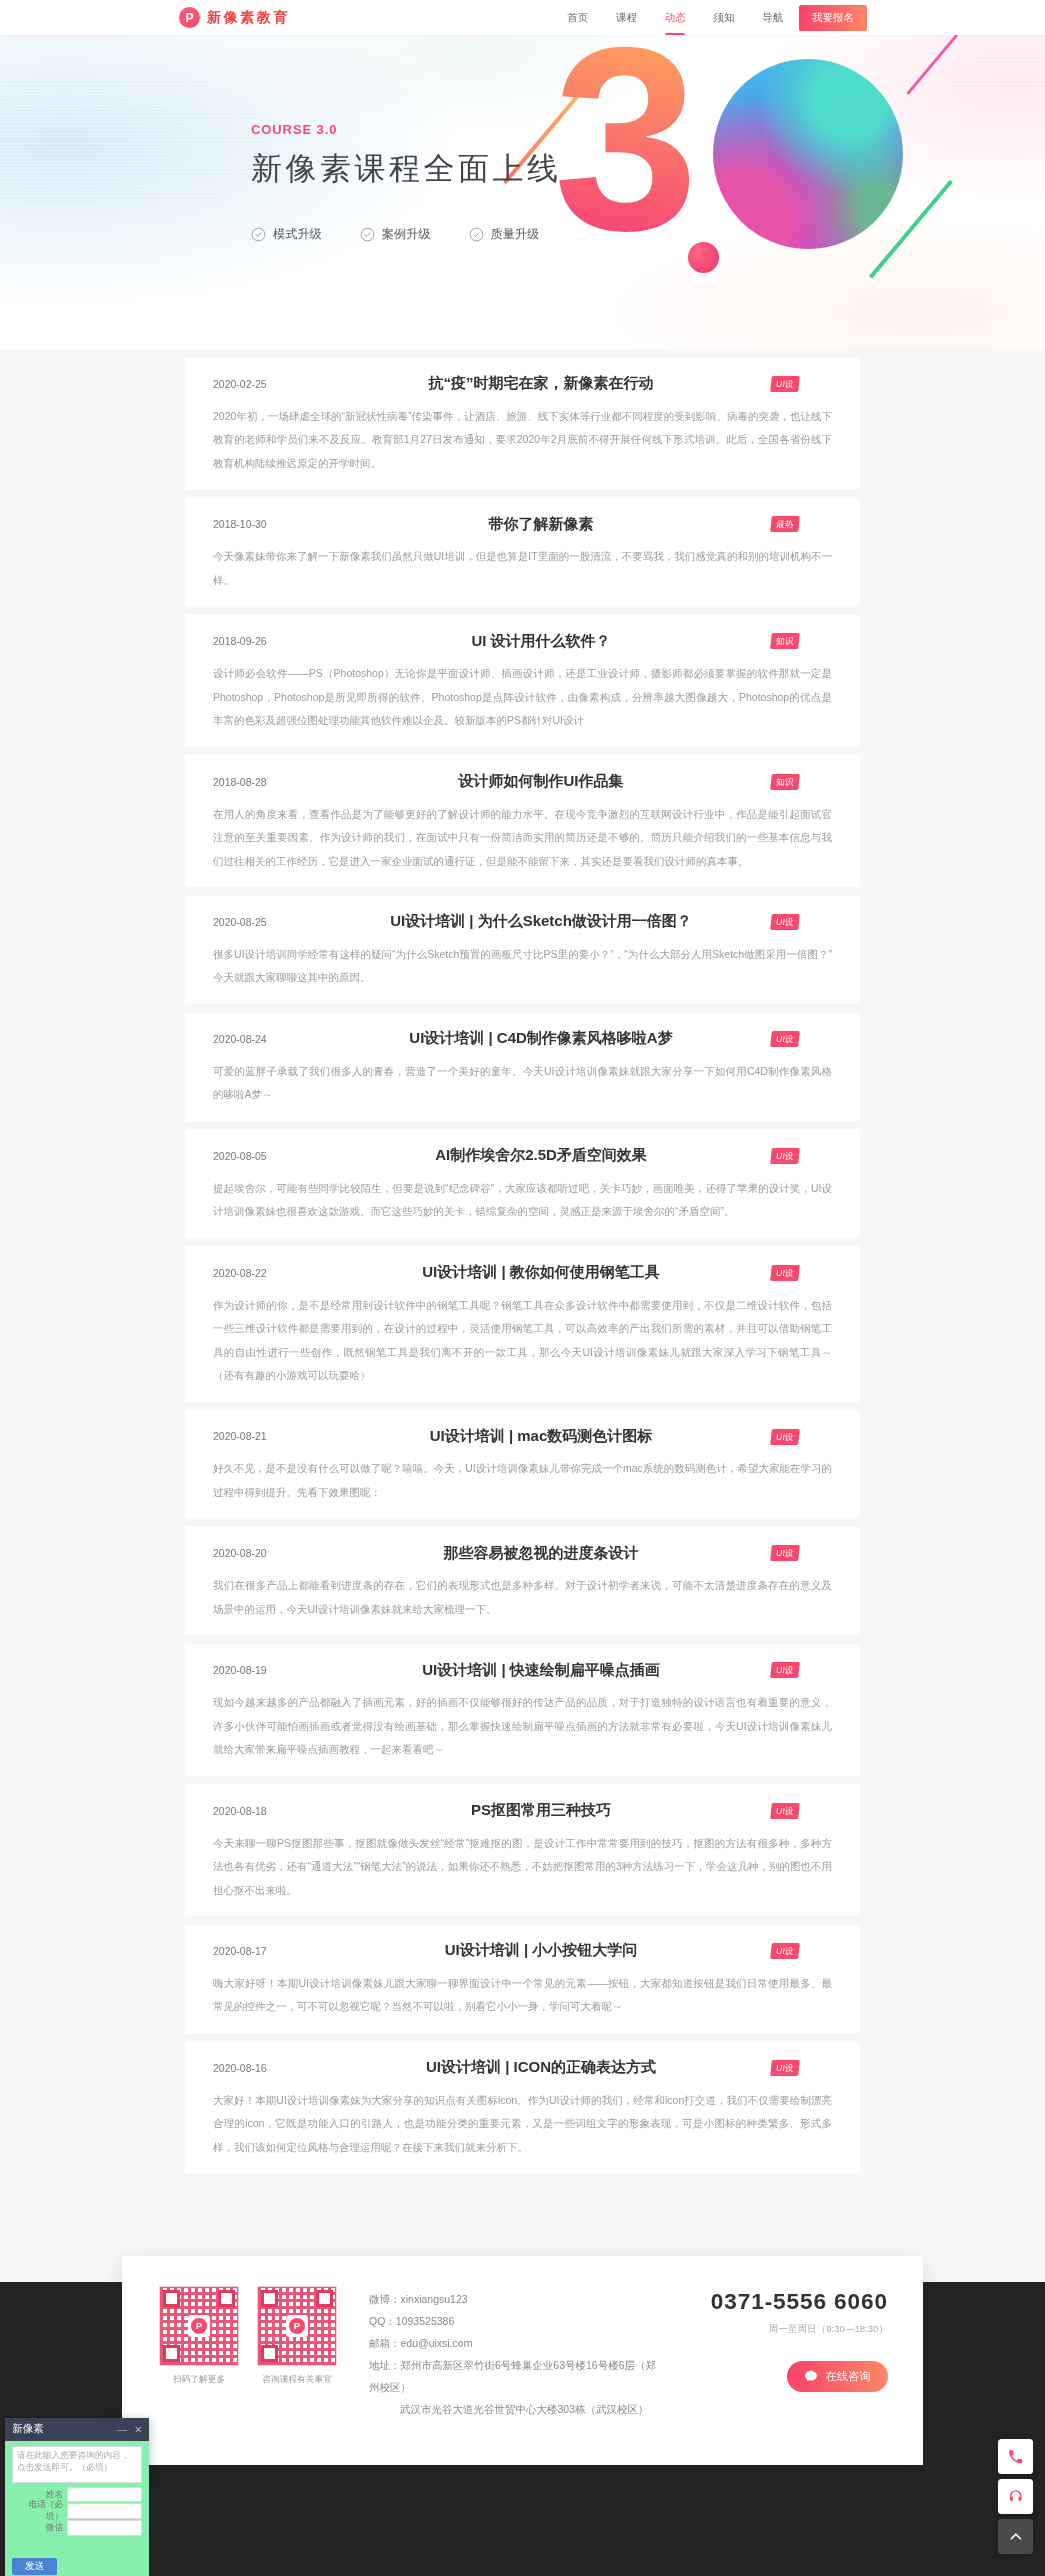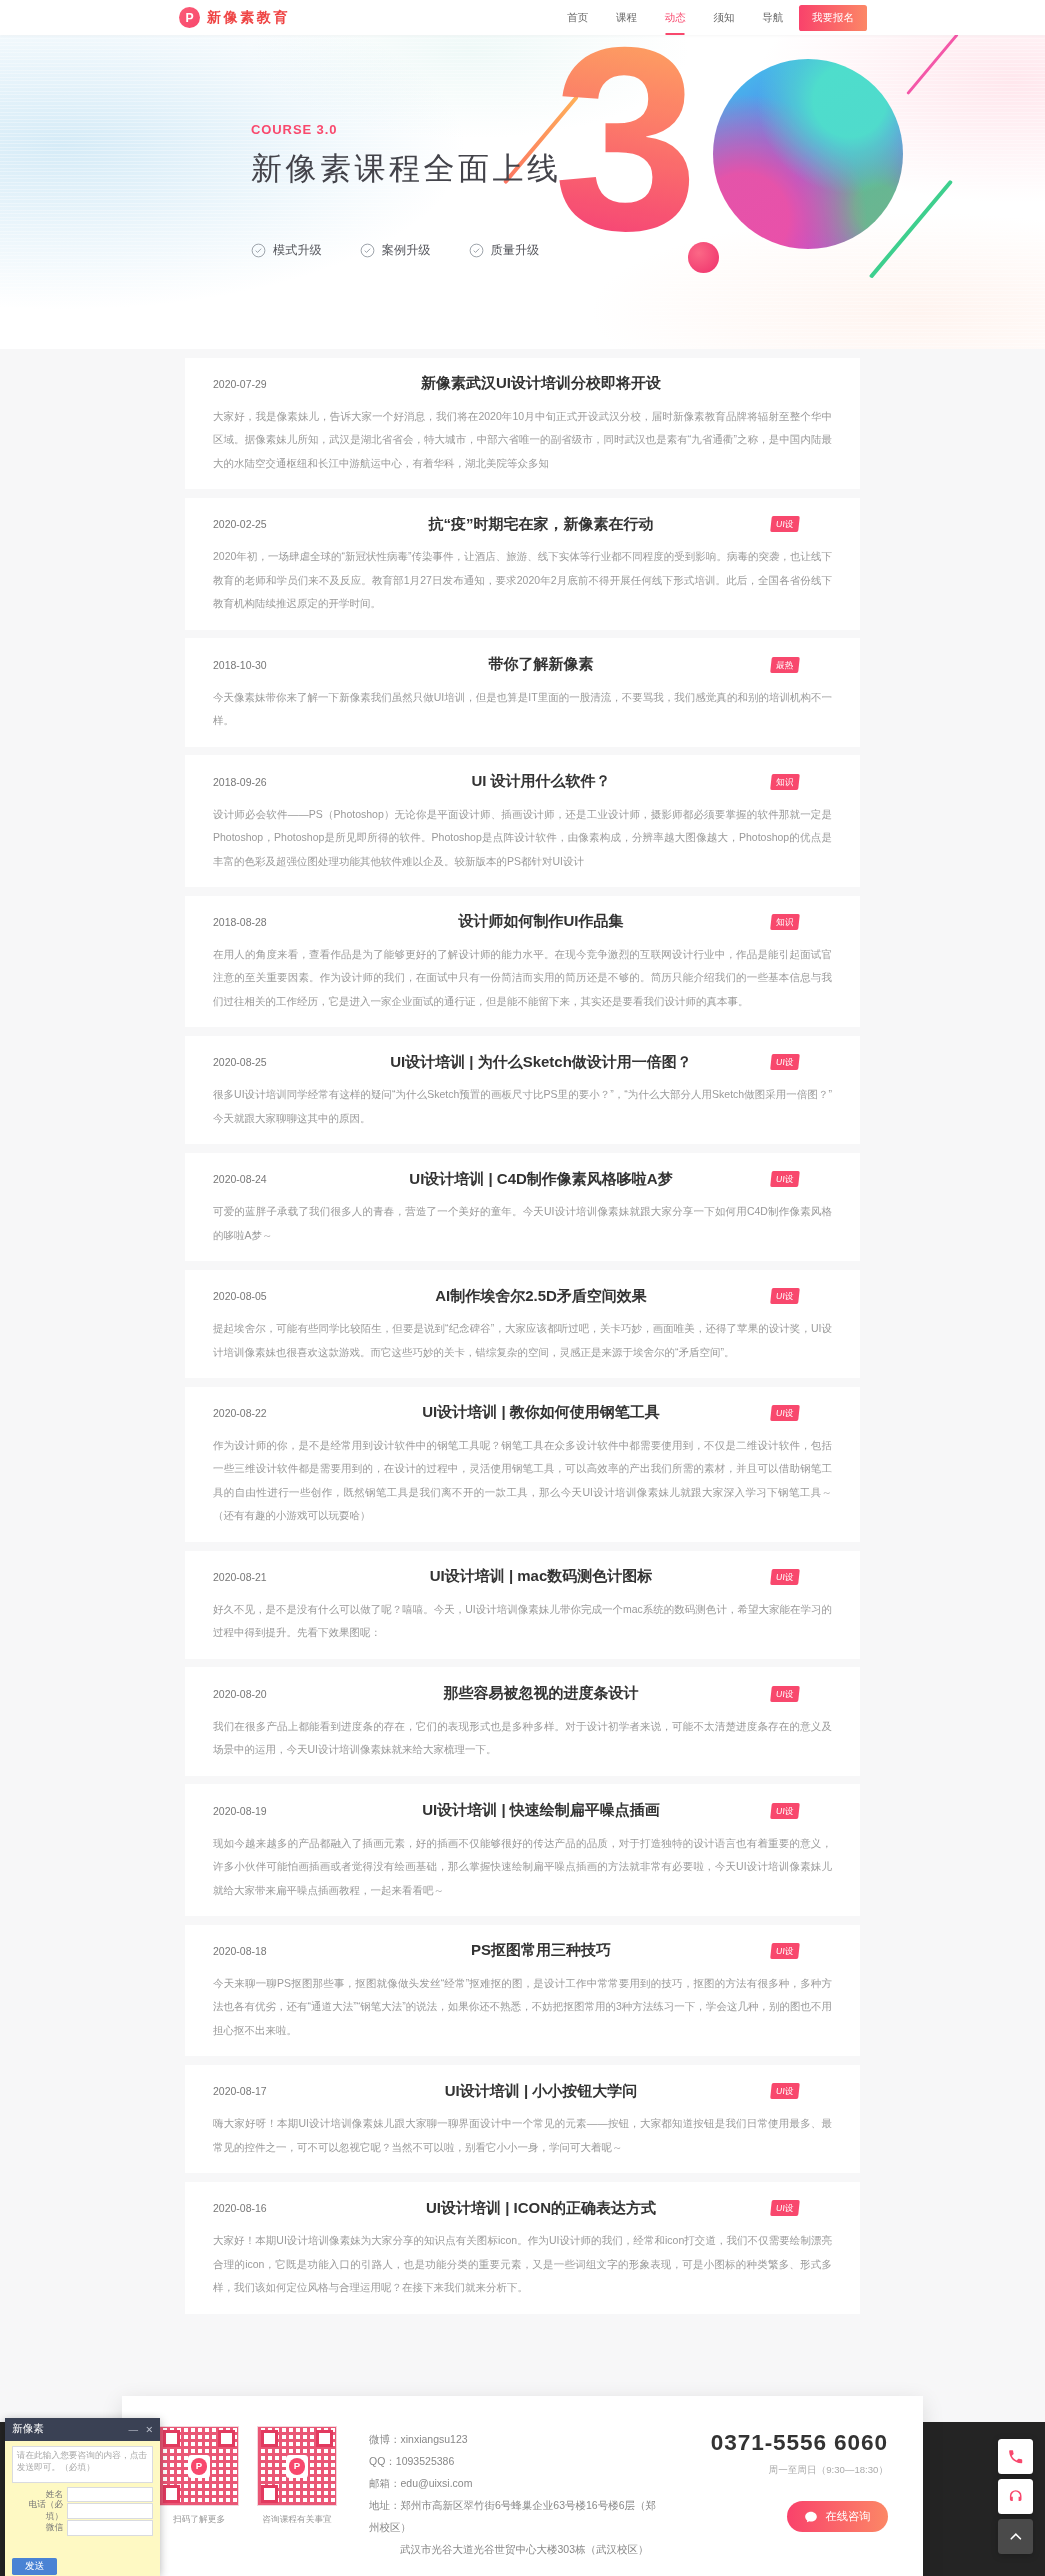--- a/index.html
+++ b/index.html
@@ -27,21 +27,21 @@
   .hero::before{content:"";position:absolute;inset:0;pointer-events:none;background:
     radial-gradient(55% 75% at 6% 35%,rgba(150,205,235,.40),rgba(150,205,235,0) 70%),
     radial-gradient(35% 55% at 97% 15%,rgba(255,175,195,.30),rgba(255,175,195,0) 70%),
     radial-gradient(45% 45% at 88% 88%,rgba(255,205,185,.22),rgba(255,205,185,0) 70%),
     radial-gradient(30% 40% at 45% 5%,rgba(190,230,225,.25),rgba(190,230,225,0) 70%)}
   .hero::after{content:"";position:absolute;inset:0;pointer-events:none;opacity:.35;background:
     repeating-linear-gradient(180deg,rgba(255,255,255,.9) 0 0.9px,rgba(255,255,255,0) 0.9px 3.5px)}
   .hero-content{position:absolute;left:251px;top:87px;z-index:3}
   .hero-eyebrow{color:#f9496d;font-weight:bold;font-size:13px;letter-spacing:0.9px}
   .hero-title{margin-top:10.5px;font-size:31px;font-weight:400;color:#43434a;letter-spacing:3.5px}
-  .hero-badges{margin-top:52px;display:flex;gap:38px}
+  .hero-badges{margin-top:36px;display:flex;gap:38px}
   .hero-badge{display:flex;align-items:center;gap:7px;font-size:12.2px;color:#55565c}
   .hero-badge svg{flex:none}
   .hero-graphic{position:absolute;left:549px;top:0;width:348px;height:296px;z-index:1}
   .g3{position:absolute;left:4.4px;top:-33px;font-size:261px;line-height:1.05;font-weight:700;
     background:linear-gradient(190deg,#ffb057 0%,#fc7563 45%,#f64170 82%);
     -webkit-background-clip:text;background-clip:text;color:transparent;opacity:.96}
   .g0{position:absolute;left:164px;top:24.4px;width:190px;height:190px;border-radius:50%;opacity:.95;background:
     radial-gradient(circle at 72% 22%,rgba(69,224,200,.95) 0 18%,rgba(69,224,200,0) 46%),
     radial-gradient(circle at 16% 84%,rgba(240,71,159,.92) 0 20%,rgba(240,71,159,0) 55%),
     radial-gradient(circle at 86% 78%,rgba(80,214,108,.75) 0 10%,rgba(80,214,108,0) 38%),
@@ -77,21 +77,21 @@
   .qr-caption{font-size:8.7px;color:#999;margin-top:7.8px}
   .contacts{margin-left:30px;flex:1;font-size:10.5px;color:#888;line-height:22px;padding-top:1.7px}
   .contact-line .lbl{color:#888}
   .contact-line.indent{padding-left:31px}
   .phone-col{width:226px;display:flex;flex-direction:column;align-items:flex-end;padding-top:3.5px}
   .phone{font-size:22.6px;font-weight:bold;color:#333;letter-spacing:0.9px}
   .hours{font-size:9.6px;color:#aaa;margin-top:8px}
   .consult-btn{margin-top:24.4px;height:31px;padding:0 17.4px;border-radius:15.7px;border:none;cursor:pointer;
     background:linear-gradient(90deg,#f9426b,#fc8766);color:#fff;font-size:11.3px;display:flex;align-items:center;gap:7px}
   
-  .chat{position:absolute;left:5.2px;top:2418px;width:155px;height:158px;background:#fef9c3;z-index:60;
+  .chat{position:absolute;left:5.2px;top:2418px;width:144px;height:158px;background:#86efac;z-index:60;
     box-shadow:0 1.7px 8.7px rgba(0,0,0,.3);display:flex;flex-direction:column}
   .chat-head{height:22.6px;flex:none;background:#3a4154;color:#fff;display:flex;align-items:center;padding:0 7px;font-size:10.5px}
   .chat-head .sp{flex:1}
   .chat-head .ic{color:#b8bdc9;margin-left:7px;font-size:9.6px;cursor:pointer;line-height:1}
   .chat-body{flex:1;padding:5.2px 7px;display:flex;flex-direction:column;gap:3.5px}
   .chat-textarea{height:37px;flex:none;border:0.9px solid #d9dbe0;background:#fff;resize:none;font-size:8.7px;padding:3.5px;color:#333;font-family:inherit}
   .chat-textarea::placeholder{color:#a8a8a8}
   .chat-row{display:flex;align-items:center;gap:3.5px;height:16.6px}
   .chat-label{width:51px;flex:none;color:#777;font-size:8.7px;text-align:right}
   .chat-input{flex:1;min-width:0;height:15.7px;border:0.9px solid #d9dbe0;background:#fff;font-size:8.7px;padding:0 2.6px}
@@ -165,28 +165,20 @@
             <path d="M6.3 10.2l2.4 2.4 4.9-5" fill="none" stroke="#9aa0a8" stroke-width="1.3"></path>
           </svg>
           <span>质量升级</span>
         </div>
       </div>
   </div>
 </section>
 
 <main class="articles">
 
-    <article class="card">
-      <div class="card-head">
-        <span class="card-date">2020-07-29</span>
-        <a class="card-title">新像素武汉UI设计培训分校即将开设</a>
-        <span class="card-tagcol"></span>
-      </div>
-      <p class="card-excerpt">大家好，我是像素妹儿，告诉大家一个好消息，我们将在2020年10月中旬正式开设武汉分校，届时新像素教育品牌将辐射至整个华中区域。据像素妹儿所知，武汉是湖北省省会，特大城市，中部六省唯一的副省级市，同时武汉也是素有“九省通衢”之称，是中国内陆最大的水陆空交通枢纽和长江中游航运中心，有着华科，湖北美院等众多知</p>
-    </article>
 
     <article class="card">
       <div class="card-head">
         <span class="card-date">2020-02-25</span>
         <a class="card-title">抗“疫”时期宅在家，新像素在行动</a>
         <span class="card-tagcol">
           <span class="tag">UI设</span>
         </span>
       </div>
       <p class="card-excerpt">2020年初，一场肆虐全球的“新冠状性病毒”传染事件，让酒店、旅游、线下实体等行业都不同程度的受到影响。病毒的突袭，也让线下教育的老师和学员们来不及反应。教育部1月27日发布通知，要求2020年2月底前不得开展任何线下形式培训。此后，全国各省份线下教育机构陆续推迟原定的开学时间。</p>

